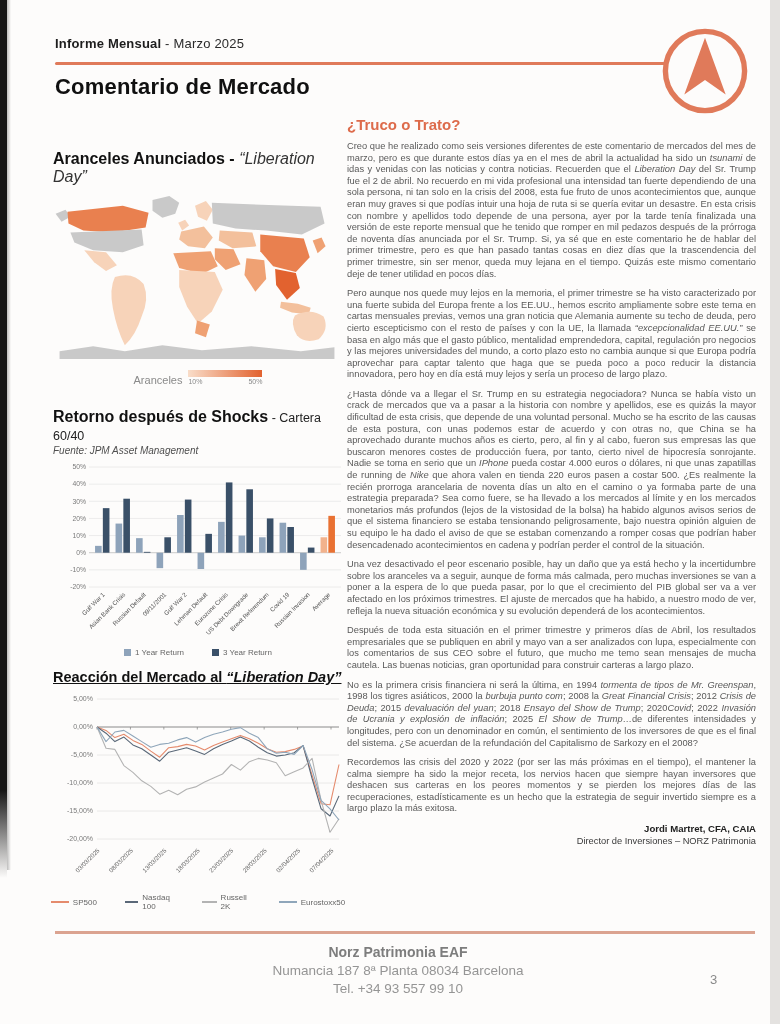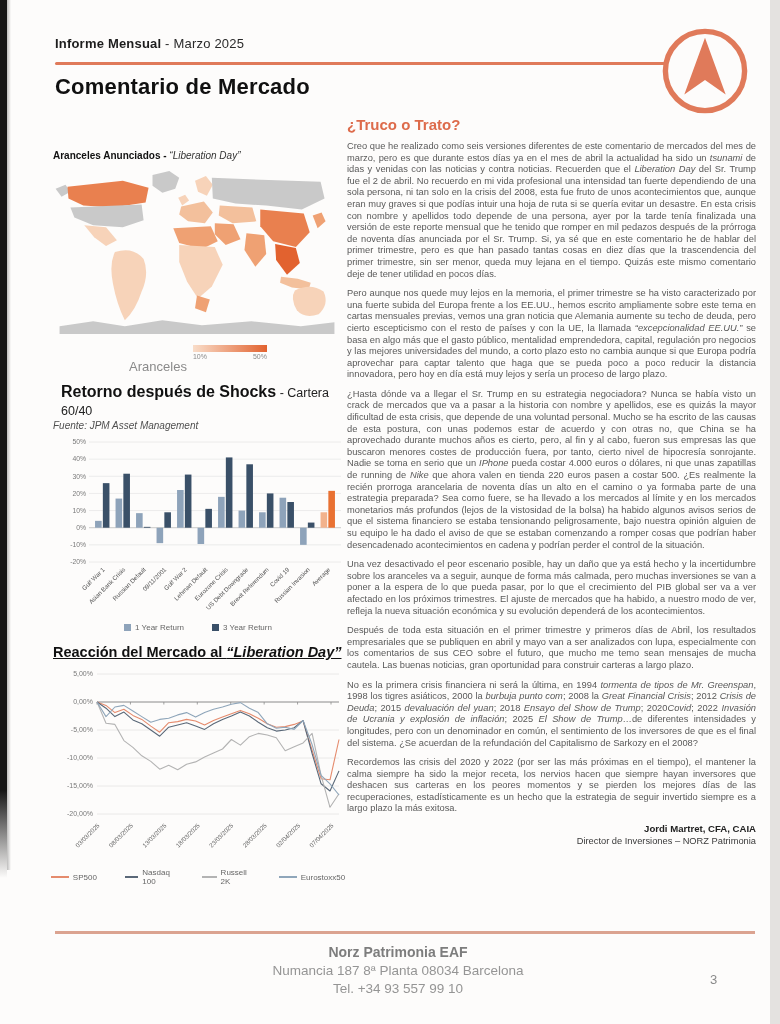--- a/index.html
+++ b/index.html
@@ -18,31 +18,31 @@
   .brand b { font-weight:800; }
   .brand-rest { font-weight:400; color:#2a2a2a; }
   .rule { position:absolute; left:55px; top:62px; width:610px; height:3px; background:#e07a5a; border-radius:2px; }
   .logo { position:absolute; left:660px; top:26px; width:90px; height:90px; }
   .page-title { position:absolute; left:55px; top:74px; font-size:22px; font-weight:800; color:#101010; letter-spacing:.2px; }
 
   
   .left-col { position:absolute; left:53px; top:150px; width:290px; }
   .right-col { position:absolute; left:347px; top:116px; width:409px; }
 
-  .sec-head { font-size:10px; color:#111; margin-bottom:4px; }
+  .sec-head { font-size:16px; color:#111; margin-bottom:4px; }
   .sec-head b { font-weight:800; }
   .sec-head .it { font-style:italic; font-weight:400; color:#333; }
   .map-svg { display:block; width:288px; height:176px; }
   .map-legend { display:flex; align-items:flex-start; justify-content:center; gap:6px; margin-top:4px; height:24px; }
-  .map-legend .lbl { font-size:13px; color:#8a8a8a; margin-top:14px; }
+  .map-legend .lbl { font-size:11px; color:#8a8a8a; margin-top:4px; }
   .grad-wrap { display:flex; flex-direction:column; width:74px; }
   .grad-bar { height:7px; width:74px; background:linear-gradient(to right,#f9ddc9,#e2622f); }
   .grad-ticks { display:flex; justify-content:space-between; font-size:7px; color:#8a8a8a; margin-top:1px; }
 
-  .bar-head { font-size:16px; color:#111; margin-top:14px;margin-left:8px; }
+  .bar-head { font-size:16px; color:#111; margin-top:14px; }
   .bar-head b { font-weight:800; }
   .bar-head .rest { font-size:12.5px; font-weight:400; color:#222; }
   .fuente { font-size:10px; font-style:italic; color:#4f4f4f; margin:1px 0 3px 0; }
   .chart-legend { display:flex; justify-content:center; gap:28px; margin-top:2px; }
   .chart-legend .item { display:flex; align-items:center; gap:4px; font-size:8px; color:#666; }
   .chart-legend .sq { width:7px; height:7px; display:inline-block; }
   .chart-legend .ln { width:18px; height:2px; display:inline-block; }
 
   .line-head { font-size:14.5px; color:#111; margin:12px 0 4px 0; font-weight:800;text-decoration:underline; }
   .line-head .it { font-style:italic; }

